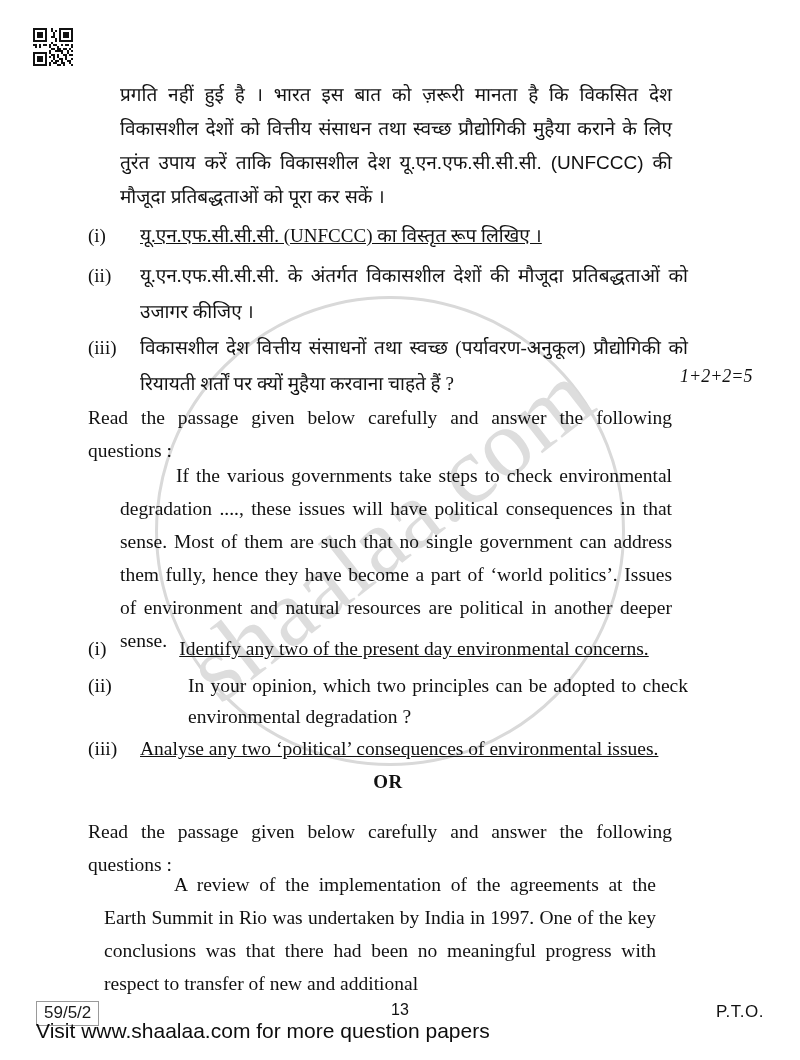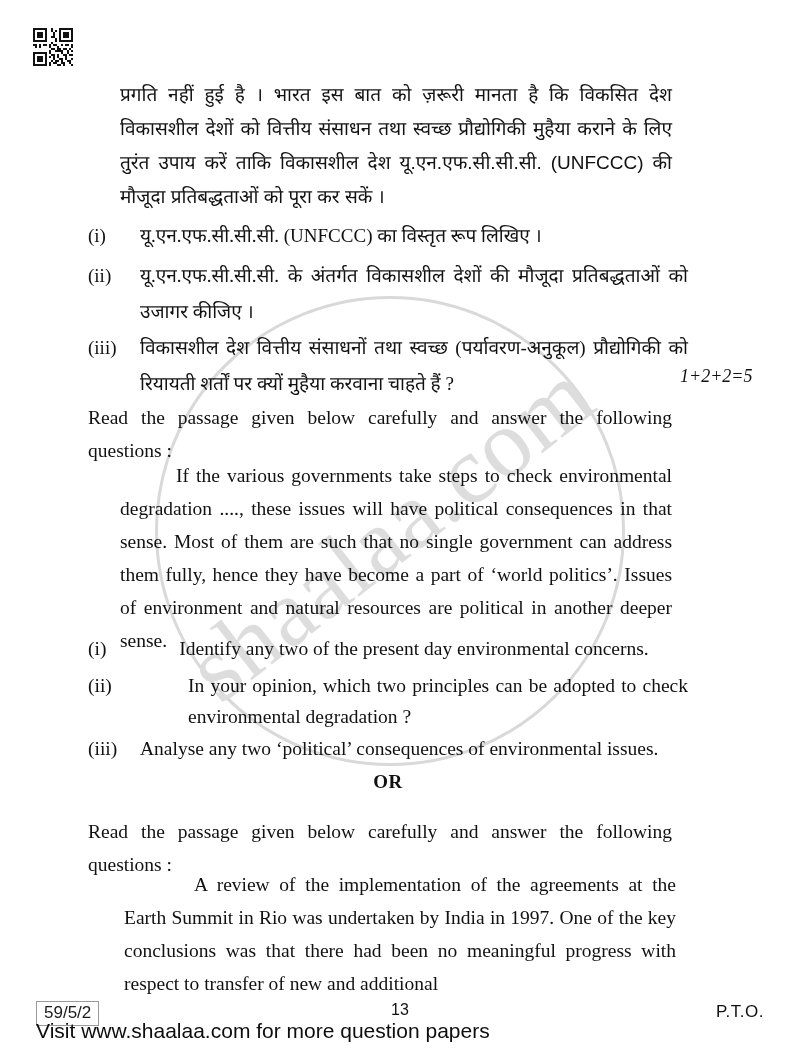--- a/index.html
+++ b/index.html
@@ -94,21 +94,21 @@
   .qtext {
     font-size: 19.5px;
     line-height: 31px;
     text-align: justify;
     text-justify: inter-word;
   }
   .qtext.hindi {
     font-size: 19px;
     line-height: 36px;
   }
-  .qtext.nojust { text-align: left; }
+  .qtext.nojust { text-align: left; text-decoration: underline; }
 
   .marks {
     position: absolute;
     font-style: italic;
     font-size: 18px;
   }
 
   .or-label {
     position: absolute;
     width: 776px;
@@ -274,21 +274,21 @@
 
     <div class="qrow" style="left:88px; top:733px; width:600px;">
       <div class="qmark">(iii)</div>
       <div class="qtext nojust" style="width:560px;">Analyse any two ‘political’ consequences of environmental issues.</div>
     </div>
 
     <div class="or-label" style="top:771px;">OR</div>
 
     <div class="para" style="left:88px; top:815px; width:584px;">Read the passage given below carefully and answer the following questions :</div>
 
-    <div class="para" style="left:124px; top:868px; width:552px; text-indent:70px;">A review of the implementation of the agreements at the Earth Summit in Rio was undertaken by India in 1997. One of the key conclusions was that there had been no meaningful progress with respect to transfer of new and additional</div>
+    <div class="para" style="left:104px; top:868px; width:552px; text-indent:70px;">A review of the implementation of the agreements at the Earth Summit in Rio was undertaken by India in 1997. One of the key conclusions was that there had been no meaningful progress with respect to transfer of new and additional</div>
 
   </div>
 
   <div class="code-box">59/5/2</div>
 
   <div class="page-number">13</div>
 
   <div class="pto">P.T.O.</div>
 
   <div class="visit-banner">Visit www.shaalaa.com for more question papers</div>

